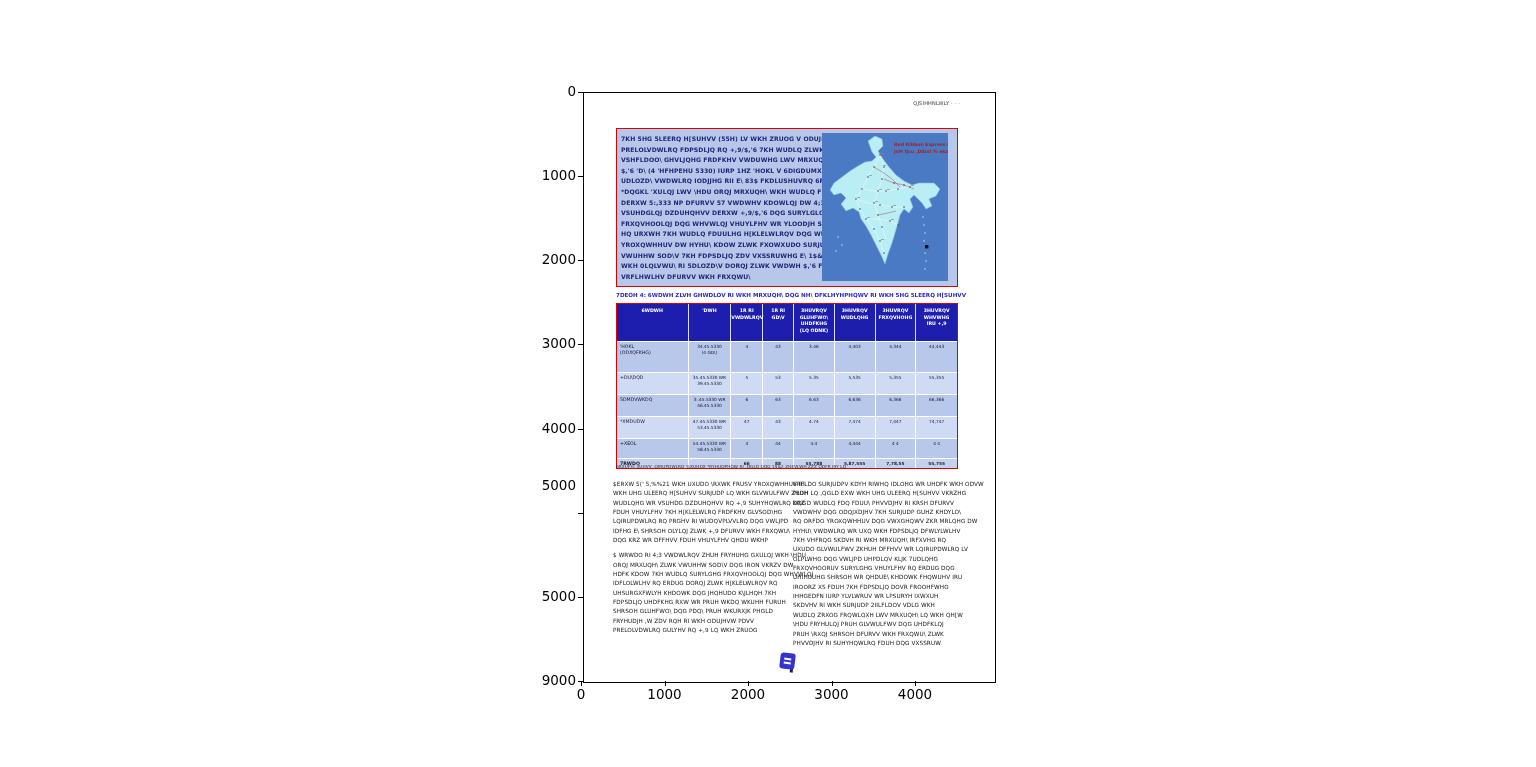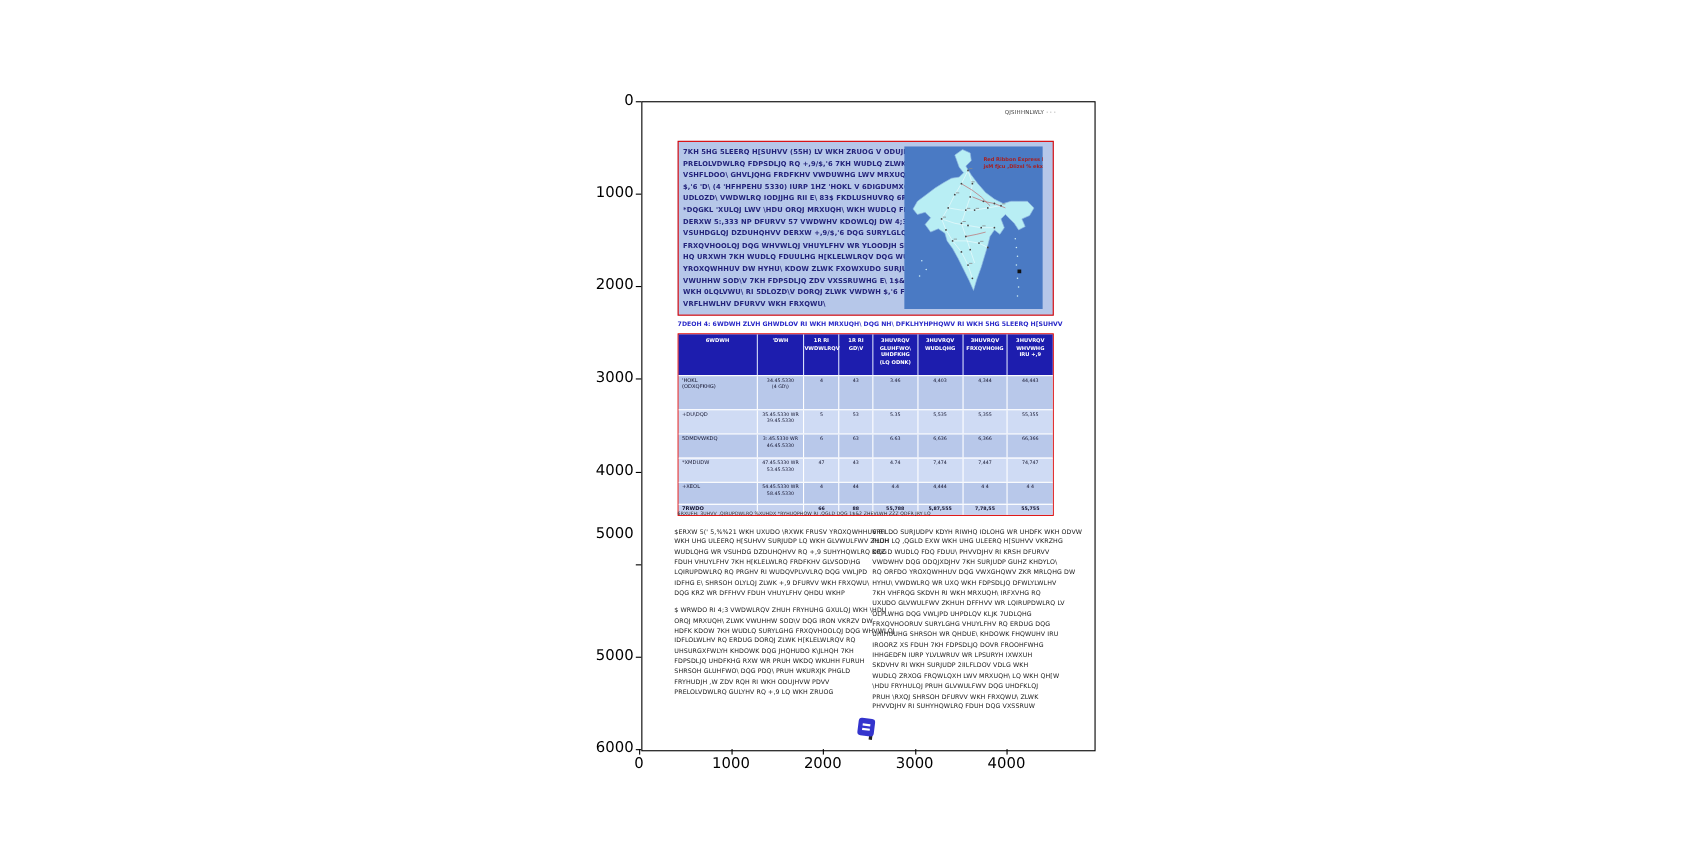--- a/index.html
+++ b/index.html
@@ -63,21 +63,21 @@
       <div class="abs tick-label ytl" style="left: 532px; top: 252.28px;">2000</div>
       <div class="abs tickmark" style="left: 578px; top: 260.28px; width: 5px; height: 1px;"></div>
       <div class="abs tick-label ytl" style="left: 532px; top: 336.42px;">3000</div>
       <div class="abs tickmark" style="left: 578px; top: 344.42px; width: 5px; height: 1px;"></div>
       <div class="abs tick-label ytl" style="left: 532px; top: 420.56px;">4000</div>
       <div class="abs tickmark" style="left: 578px; top: 428.56px; width: 5px; height: 1px;"></div>
       <div class="abs tick-label ytl" style="left: 532px; top: 478px;">5000</div>
       <div class="abs tickmark" style="left: 578px; top: 512.7px; width: 5px; height: 1px;"></div>
       <div class="abs tick-label ytl" style="left: 532px; top: 588.84px;">5000</div>
       <div class="abs tickmark" style="left: 578px; top: 596.84px; width: 5px; height: 1px;"></div>
-      <div class="abs tick-label ytl" style="left: 532px; top: 672.98px;">6000</div>
+      <div class="abs tick-label ytl" style="left: 532px; top: 672.98px;">9000</div>
       <div class="abs tickmark" style="left: 578px; top: 680.98px; width: 5px; height: 1px;"></div>
     </div>
   <div id="xticks">
       <div class="abs tick-label xtl" style="left: 549px; top: 687px;">0</div>
       <div class="abs tickmark" style="left: 581px; top: 681px; width: 1px; height: 5px;"></div>
       <div class="abs tick-label xtl" style="left: 632.5px; top: 687px;">1000</div>
       <div class="abs tickmark" style="left: 664.5px; top: 681px; width: 1px; height: 5px;"></div>
       <div class="abs tick-label xtl" style="left: 716px; top: 687px;">2000</div>
       <div class="abs tickmark" style="left: 748px; top: 681px; width: 1px; height: 5px;"></div>
       <div class="abs tick-label xtl" style="left: 799.5px; top: 687px;">3000</div>

